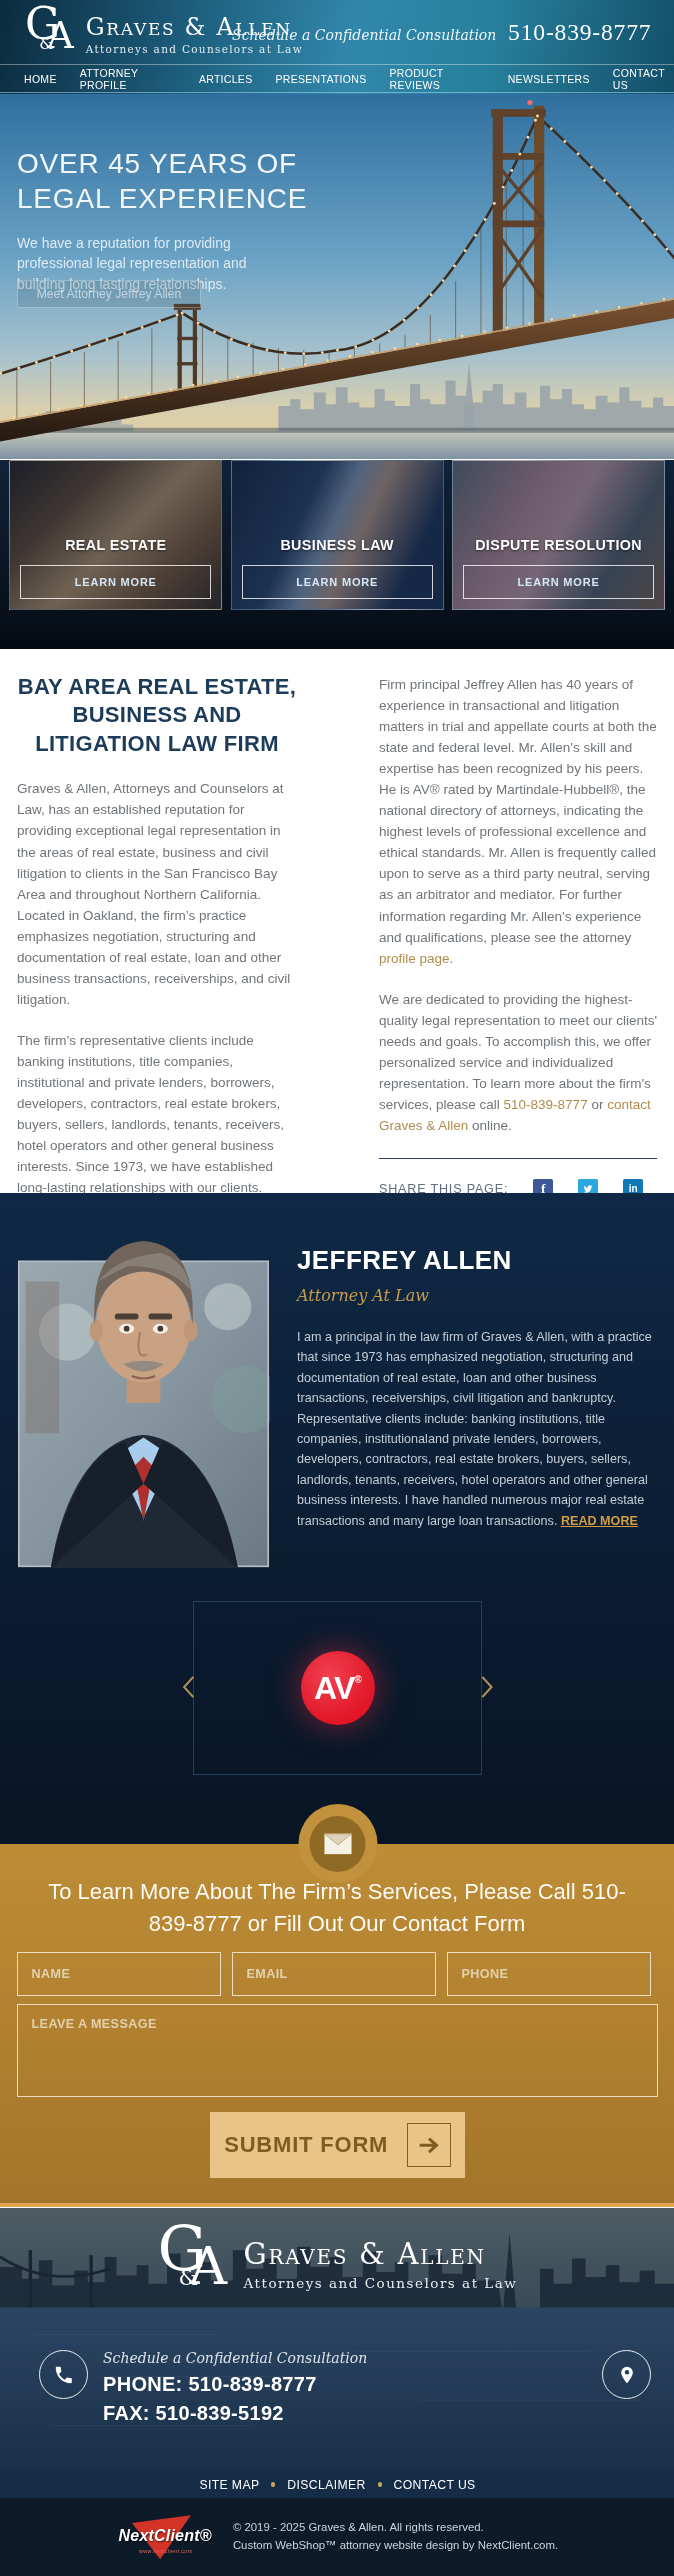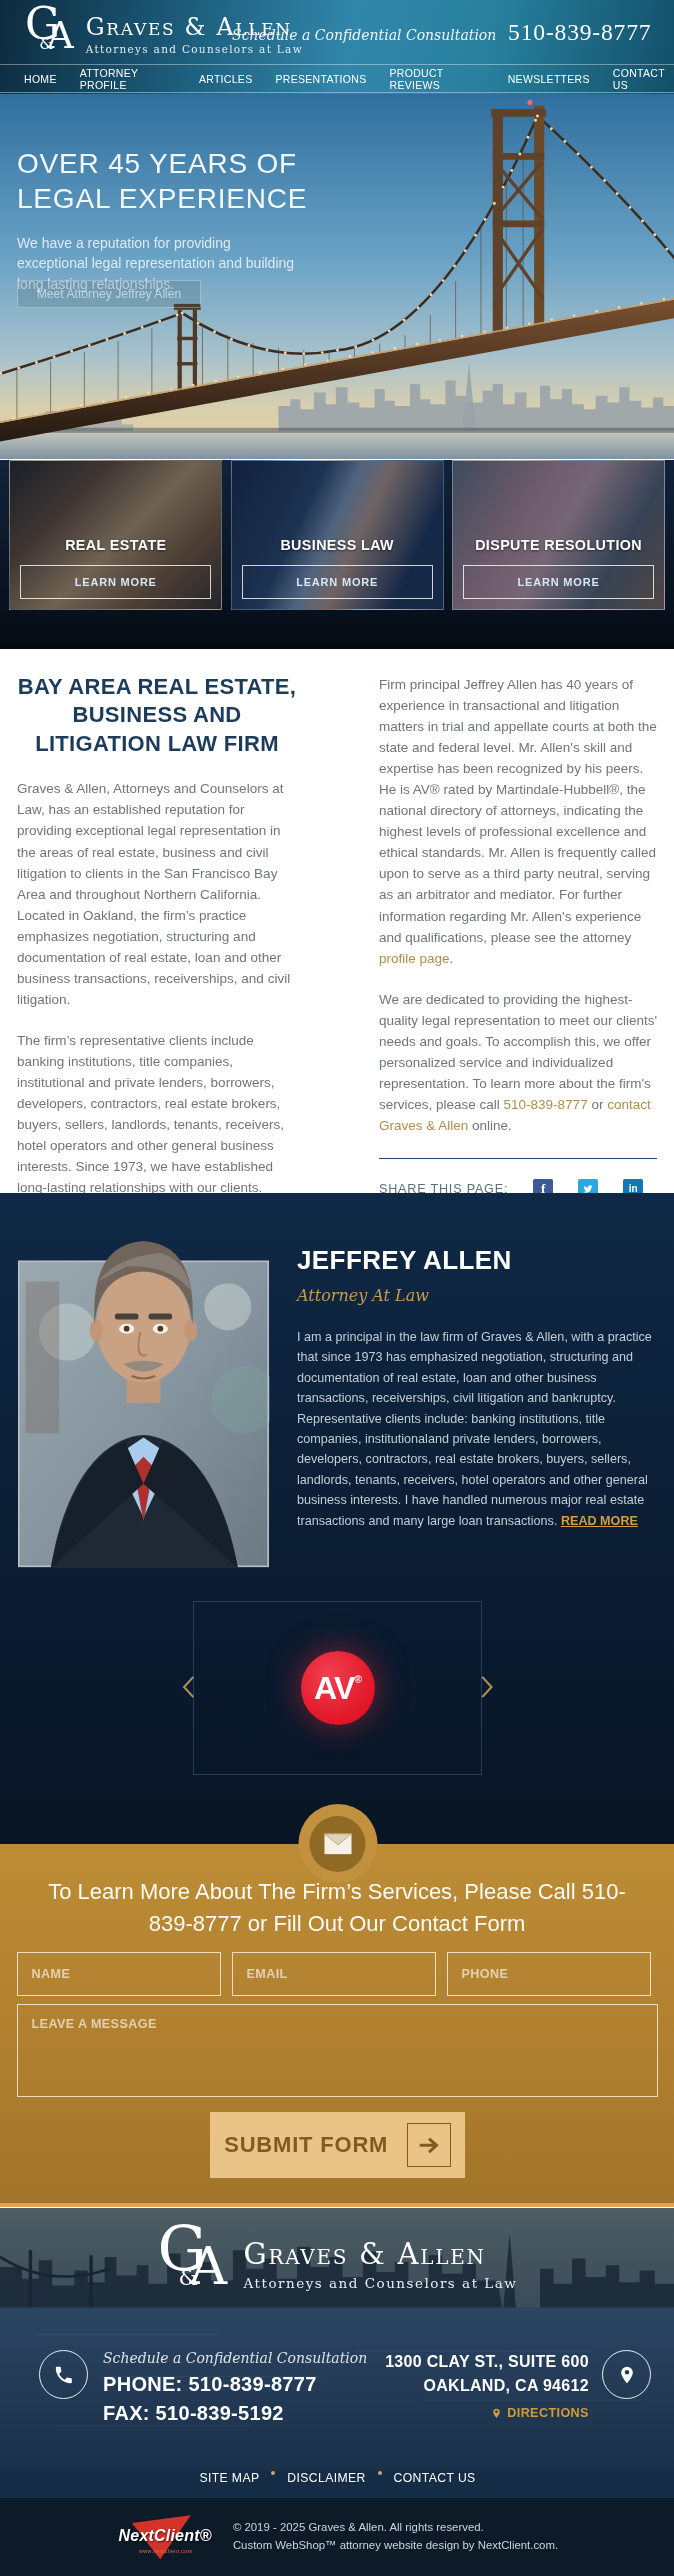--- a/index.html
+++ b/index.html
@@ -104,21 +104,21 @@
   .emblem.big .em-amp{position:absolute;left:21px;top:42px;font-size:22px}
   .f-name{font-family:"DejaVu Serif",serif;font-variant:small-caps;font-size:29px;letter-spacing:1.7px;color:#fff}
   .f-tagline{font-family:"DejaVu Serif",serif;font-size:13.5px;letter-spacing:1.5px;color:#e8eef2;margin-top:3.4px}
   .f-contact-left{position:absolute;left:39px;top:142px;display:flex;gap:15px;align-items:flex-start}
   .f-contact-right{position:absolute;right:23.6px;top:142px;display:flex;gap:13.5px;align-items:flex-start}
   .f-circle{width:49px;height:49px;border-radius:50%;border:1.7px solid rgba(255,255,255,.9);display:flex;align-items:center;justify-content:center;flex:none}
   .f-consult{font-family:"DejaVu Serif",serif;font-style:italic;font-size:14px;color:#dde4e9}
   .f-line{font-size:20px;font-weight:bold;color:#fff;margin-top:6.7px;letter-spacing:0.3px}
   .f-addr{font-size:16px;font-weight:bold;color:#fff;letter-spacing:0.3px;text-align:right;line-height:1.5}
   .f-directions{display:flex;align-items:center;justify-content:flex-end;gap:5px;margin-top:8.4px;color:#d29a3a;font-size:12.6px;font-weight:bold;letter-spacing:0.4px;cursor:pointer}
-  .links-bar{position:absolute;top:2471px;left:0;width:675px;height:27px;background:#142c46;display:flex;align-items:flex-start;justify-content:center;gap:11.8px}
+  .links-bar{position:absolute;top:2471px;left:0;width:675px;height:27px;background:#142c46;display:flex;align-items:center;justify-content:center;gap:11.8px}
   .links-bar a{color:#fff;font-size:12.2px;text-decoration:none;letter-spacing:0.4px}
   .links-bar .dot{width:4.2px;height:4.2px;border-radius:50%;background:#caa75f}
   .bottom-bar{position:absolute;top:2498px;left:0;width:675px;height:78px;background:#0d1a28;display:flex;align-items:center;justify-content:center;gap:15px}
   .nc-logo{position:relative;width:101px;height:47px;cursor:pointer;flex:none}
   .nc-tri{position:absolute;left:15px;top:1.7px;width:59px;height:44px;background:#d23427;clip-path:polygon(0 18%,100% 0,48% 100%)}
   .nc-text{position:absolute;left:1.7px;top:13.5px;color:#fff;font-size:16px;font-weight:bold;font-style:italic;text-shadow:0.8px 0.8px 1.7px rgba(0,0,0,.7);letter-spacing:0.2px}
   .nc-url{position:absolute;left:22px;top:34px;color:#e06a5a;font-size:5.5px;letter-spacing:0.3px}
   .copyright{color:#ccd5dd;font-size:11.4px;line-height:1.55}
 </style>
 </head>
@@ -203,21 +203,21 @@
         <path d="M216,260 Q310,322 400,304" stroke="#ffe0b0" stroke-width="3.5" stroke-dasharray="0 22" stroke-linecap="round" opacity=".95" fill="none"></path>
         <path d="M400,304 Q520,292 637,26" stroke="#ffe0b0" stroke-width="3.5" stroke-dasharray="0 22" stroke-linecap="round" opacity=".95" fill="none"></path>
         <path d="M637,26 Q740,120 810,208" stroke="#ffe0b0" stroke-width="3.5" stroke-dasharray="0 22" stroke-linecap="round" opacity=".95" fill="none"></path>
       </g>
     </svg>
     <div class="hero-copy">
       <div class="hero-title">
         <div>OVER 45 YEARS OF</div>
         <div>LEGAL EXPERIENCE</div>
       </div>
-      <div class="hero-sub">We have a reputation for providing exceptional legal representation and building long lasting relationships.</div>
+      <div class="hero-sub">We have a reputation for providing professional legal representation and building long lasting relationships.</div>
     </div>
     <div class="hero-ghost-btn">Meet Attorney Jeffrey Allen</div>
   </section>
 
   <section class="cards-section">
     <div class="cards-row">
       <div class="p-card card-re">
         <div class="ov"></div>
         <div class="p-card-title">REAL ESTATE</div>
         <div class="learn-more">LEARN MORE</div>
@@ -392,30 +392,20 @@
             <path d="M6.6 10.8c1.4 2.7 3.6 4.9 6.3 6.3l2.1-2.1c.3-.3.7-.4 1-.2 1.1.4 2.3.6 3.5.6.6 0 1 .4 1 1V20c0 .6-.4 1-1 1C10.6 21 3 13.4 3 4c0-.6.4-1 1-1h3.6c.6 0 1 .4 1 1 0 1.2.2 2.4.6 3.5.1.3 0 .7-.2 1l-2.4 2.3z"></path>
           </svg>
       </div>
       <div>
         <div class="f-consult">Schedule a Confidential Consultation</div>
         <div class="f-line">PHONE: 510-839-8777</div>
         <div class="f-line">FAX: 510-839-5192</div>
       </div>
     </div>
     <div class="f-contact-right">
-      <div>
-        <div class="f-addr">1300 CLAY ST., SUITE 600</div>
-        <div class="f-addr">OAKLAND, CA 94612</div>
-        <div class="f-directions">
-          <svg width="11" height="12.6" viewBox="0 0 24 24" fill="#d29a3a">
-              <path d="M12 2a7 7 0 0 0-7 7c0 5.2 7 13 7 13s7-7.8 7-13a7 7 0 0 0-7-7zm0 9.5A2.5 2.5 0 1 1 12 6a2.5 2.5 0 0 1 0 5.5z"></path>
-            </svg>
-          <span>DIRECTIONS</span>
-        </div>
-      </div>
       <div class="f-circle">
         <svg width="20" height="20" viewBox="0 0 24 24" fill="#fff">
             <path d="M12 2a7 7 0 0 0-7 7c0 5.2 7 13 7 13s7-7.8 7-13a7 7 0 0 0-7-7zm0 9.5A2.5 2.5 0 1 1 12 6a2.5 2.5 0 0 1 0 5.5z"></path>
           </svg>
       </div>
     </div>
   </footer>
 
   <div class="links-bar">
     <a href="#">SITE MAP</a>

